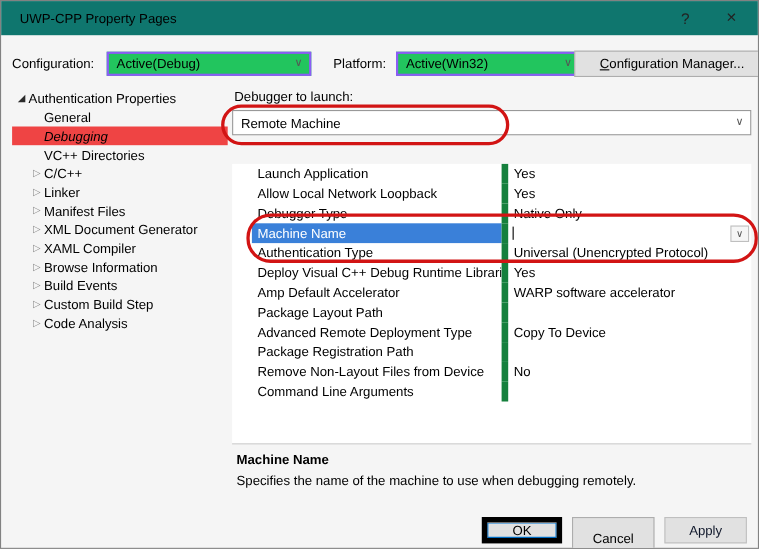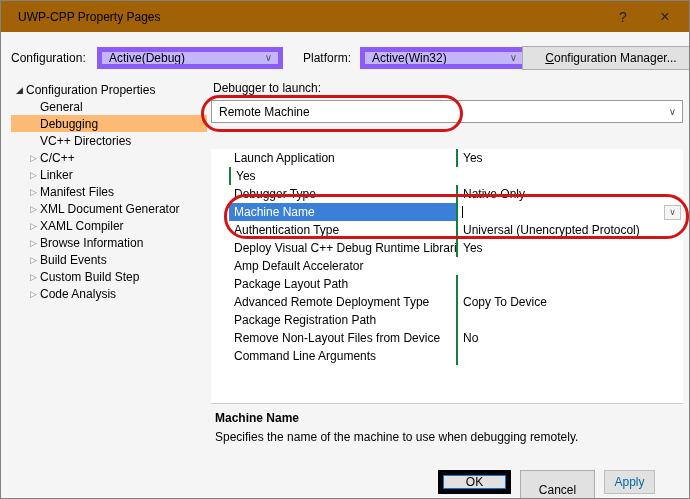--- a/index.html
+++ b/index.html
@@ -13,39 +13,39 @@
     position: relative;
     width: 690px;
     height: 499px;
     background: #f5f5f5;
     border: 1px solid #828282;
     overflow: hidden;
   }
   
   .titlebar {
     position: absolute; left: 0; top: 0; width: 100%; height: 31px;
-    background: #a16207;
+    background: #0f766e;
     display: flex; align-items: center;
     padding-left: 17px;
   }
   .title-text { font-size: 12px; }
   .tb-btn {
     position: absolute; top: 0; width: 34px; height: 31px;
     display: flex; align-items: center; justify-content: center;
     font-size: 14px; color: #222; cursor: default;
   }
   .tb-help { left: 605px; }
   .tb-close { left: 647px; font-size: 16px; }
   
   .hdr-label { position: absolute; top: 50px; }
   .lbl-configuration { left: 10px; }
   .lbl-platform { left: 302px; text-align: right; }
   .combo {
     position: absolute; height: 22px;
-    background: #c4b5fd; border: 5px solid #8b5cf6;
+    background: #22c55e; border: 2px solid #8b5cf6;
     display: flex; align-items: center;
     padding: 0 18px 0 7px;
     white-space: nowrap; overflow: hidden;
   }
   .combo .arrow {
     position: absolute; right: 6px; top: 50%;
     transform: translateY(-54%);
     font-size: 10px; color: #555;
   }
   .combo-configuration { left: 96px; top: 46px; width: 186px; }
@@ -61,21 +61,21 @@
   .tree { position: absolute; left: 10px; top: 80px; width: 196px; }
   .tree-item {
     height: 17px; display: flex; align-items: center;
     white-space: nowrap; overflow: hidden; cursor: default;
   }
   .tree-item.child { padding-left: 16px; }
   .tree-item.root { padding-left: 2px; }
   .tw { width: 13px; flex: 0 0 13px; text-align: center; }
   .tw.exp { font-size: 9px; color: #2b2b2b; }
   .tw.col { font-size: 9px; color: #8a8a8a; }
-  .tree-item.selected { background: #fdba74; }
+  .tree-item.selected { background: #ef4444; font-style: italic; }
   
   .debugger-label { position: absolute; left: 212px; top: 80px; }
   .combo-debugger {
     left: 210px; top: 99px; width: 472px; height: 23px;
     background: #fff; border: 1px solid #999; text-align: center;
   }
   
   .grid {
     position: absolute; left: 210px; top: 148px; width: 472px; height: 254px;
     background: #ffffff;
@@ -86,21 +86,21 @@
   }
   .gname {
     width: 227px; flex: 0 0 227px;
     padding-left: 5px;
     display: flex; align-items: center;
     white-space: nowrap; overflow: hidden;
   }
   .gval {
     flex: 1;
     padding-left: 5px;
-    border-left: 2px solid #15803d;
+    border-left: 6px solid #15803d;
     display: flex; align-items: center;
     white-space: nowrap; overflow: hidden;
   }
   .grow.selected .gname { background: #3a80d9; color: #fff; }
   .grow.selected .gval { padding-left: 2px; }
   .caret { width: 1px; height: 12px; background: #000; margin-left: 2px; flex: 0 0 1px; }
   .combo-btn {
     margin-left: auto; margin-right: 2px;
     width: 17px; height: 15px; flex: 0 0 17px;
     background: #f6f6f6; border: 1px solid #bfbfbf;
@@ -114,22 +114,22 @@
     padding: 7px 4px 0 4px;
   }
   .desc-title { font-weight: bold; margin-bottom: 5px; }
   
   .btn-ok {
     position: absolute; left: 437px; top: 469px; width: 73px; height: 24px;
     border: 5px solid #000000; box-shadow: inset 0 0 0 1px #0078d7;
   }
   .btn-cancel { position: absolute; left: 519px; top: 469px; width: 75px; height: 40px; }
   .btn-apply {
-    position: absolute; left: 603px; top: 469px; width: 51px; height: 24px;
-    color: #0369a1; border-color: #bfbfbf;
+    position: absolute; left: 603px; top: 469px; width: 75px; height: 24px;
+    color: #0f172a; border-color: #bfbfbf;
   }
   
   .annotation {
     position: absolute; border: 3px solid #d21414;
     pointer-events: none; background: transparent;
   }
   .ann-debugger { left: 200px; top: 94px; width: 262px; height: 37px; border-radius: 19px; }
   .ann-machine  { left: 223px; top: 193px; width: 465px; height: 45px; border-radius: 22px; }
 </style>
 </head>
@@ -157,21 +157,21 @@
     <span>Active(Win32)</span>
     <span class="arrow">∨</span>
   </div>
   <div class="btn btn-configmgr">
     <span><span class="mnem">C</span><span>onfiguration Manager...</span></span>
   </div>
 
   <div class="tree">
     <div class="tree-item root">
       <span class="tw exp">◢</span>
-      <span>Configuration Properties</span>
+      <span>Authentication Properties</span>
     </div>
     <div class="tree-item child">
       <span class="tw"></span>
       <span>General</span>
     </div>
     <div class="tree-item child selected">
       <span class="tw"></span>
       <span>Debugging</span>
     </div>
     <div class="tree-item child">
@@ -221,20 +221,21 @@
     <span>Remote Machine</span>
     <span class="arrow">∨</span>
   </div>
 
   <div class="grid">
     <div class="grow">
       <div class="gname">Launch Application</div>
       <div class="gval">Yes</div>
     </div>
     <div class="grow">
+      <div class="gname">Allow Local Network Loopback</div>
       <div class="gval">Yes</div>
     </div>
     <div class="grow">
       <div class="gname">Debugger Type</div>
       <div class="gval">Native Only</div>
     </div>
     <div class="grow selected">
       <div class="gname">Machine Name</div>
       <div class="gval">
         <span class="caret"></span>
@@ -247,20 +248,21 @@
     <div class="grow">
       <div class="gname">Authentication Type</div>
       <div class="gval">Universal (Unencrypted Protocol)</div>
     </div>
     <div class="grow">
       <div class="gname">Deploy Visual C++ Debug Runtime Librarie</div>
       <div class="gval">Yes</div>
     </div>
     <div class="grow">
       <div class="gname">Amp Default Accelerator</div>
+      <div class="gval">WARP software accelerator</div>
     </div>
     <div class="grow">
       <div class="gname">Package Layout Path</div>
       <div class="gval"></div>
     </div>
     <div class="grow">
       <div class="gname">Advanced Remote Deployment Type</div>
       <div class="gval">Copy To Device</div>
     </div>
     <div class="grow">

